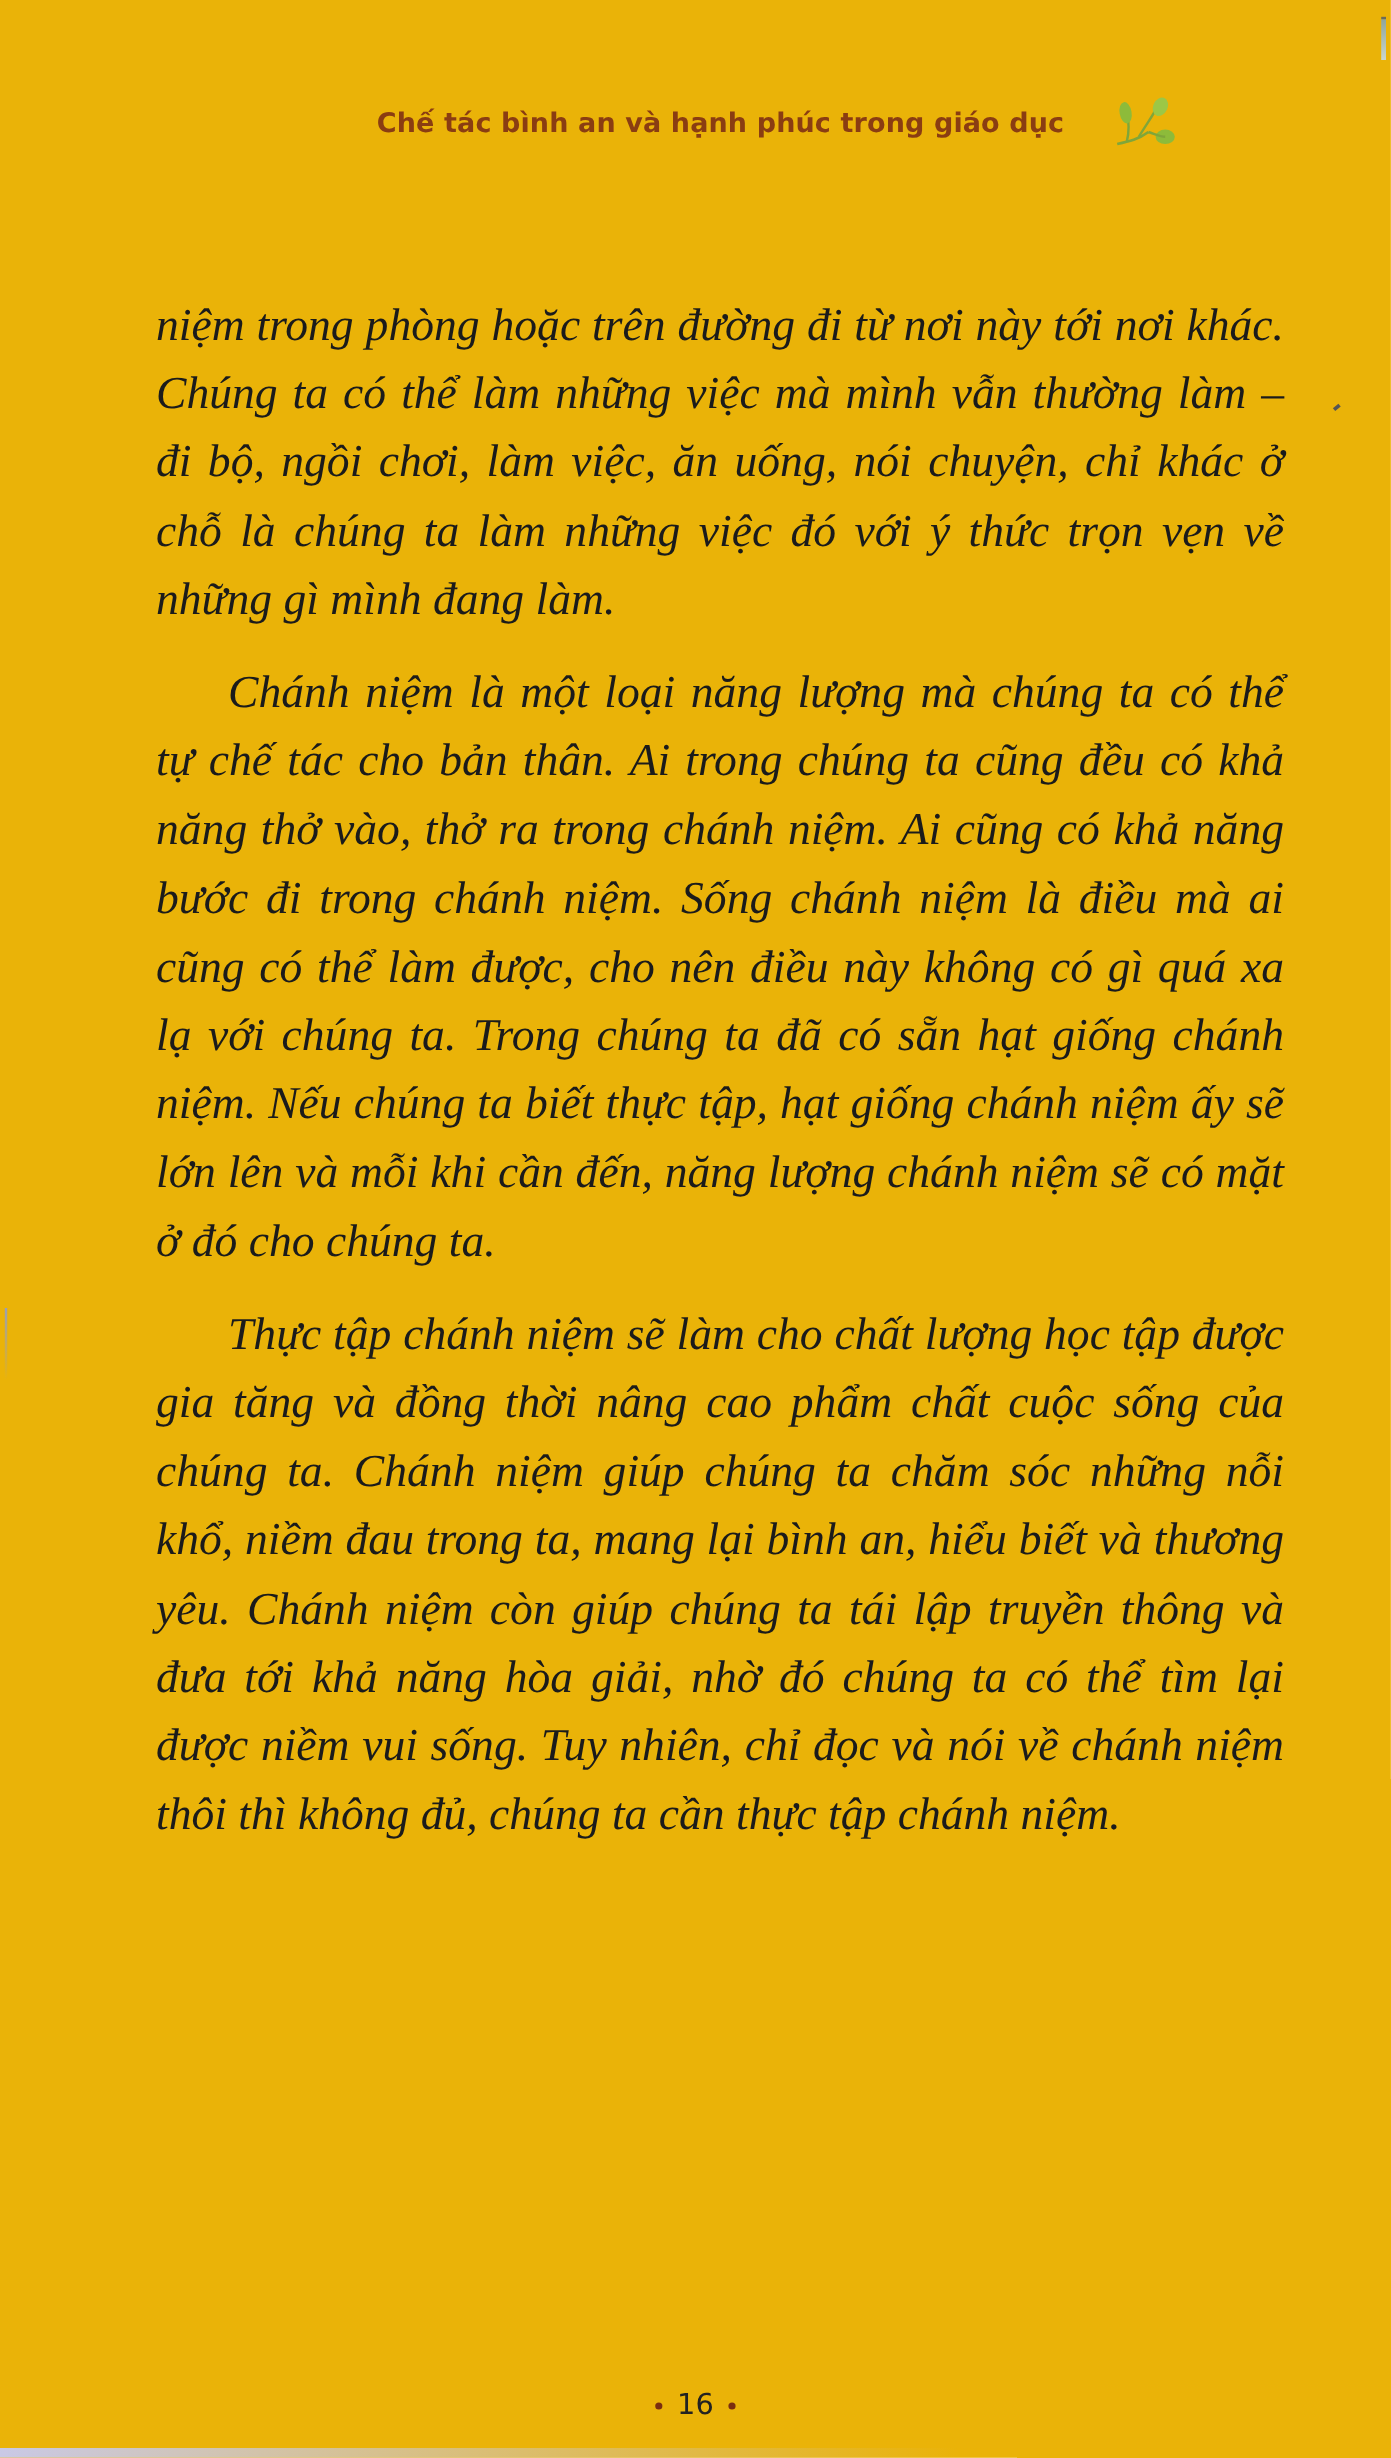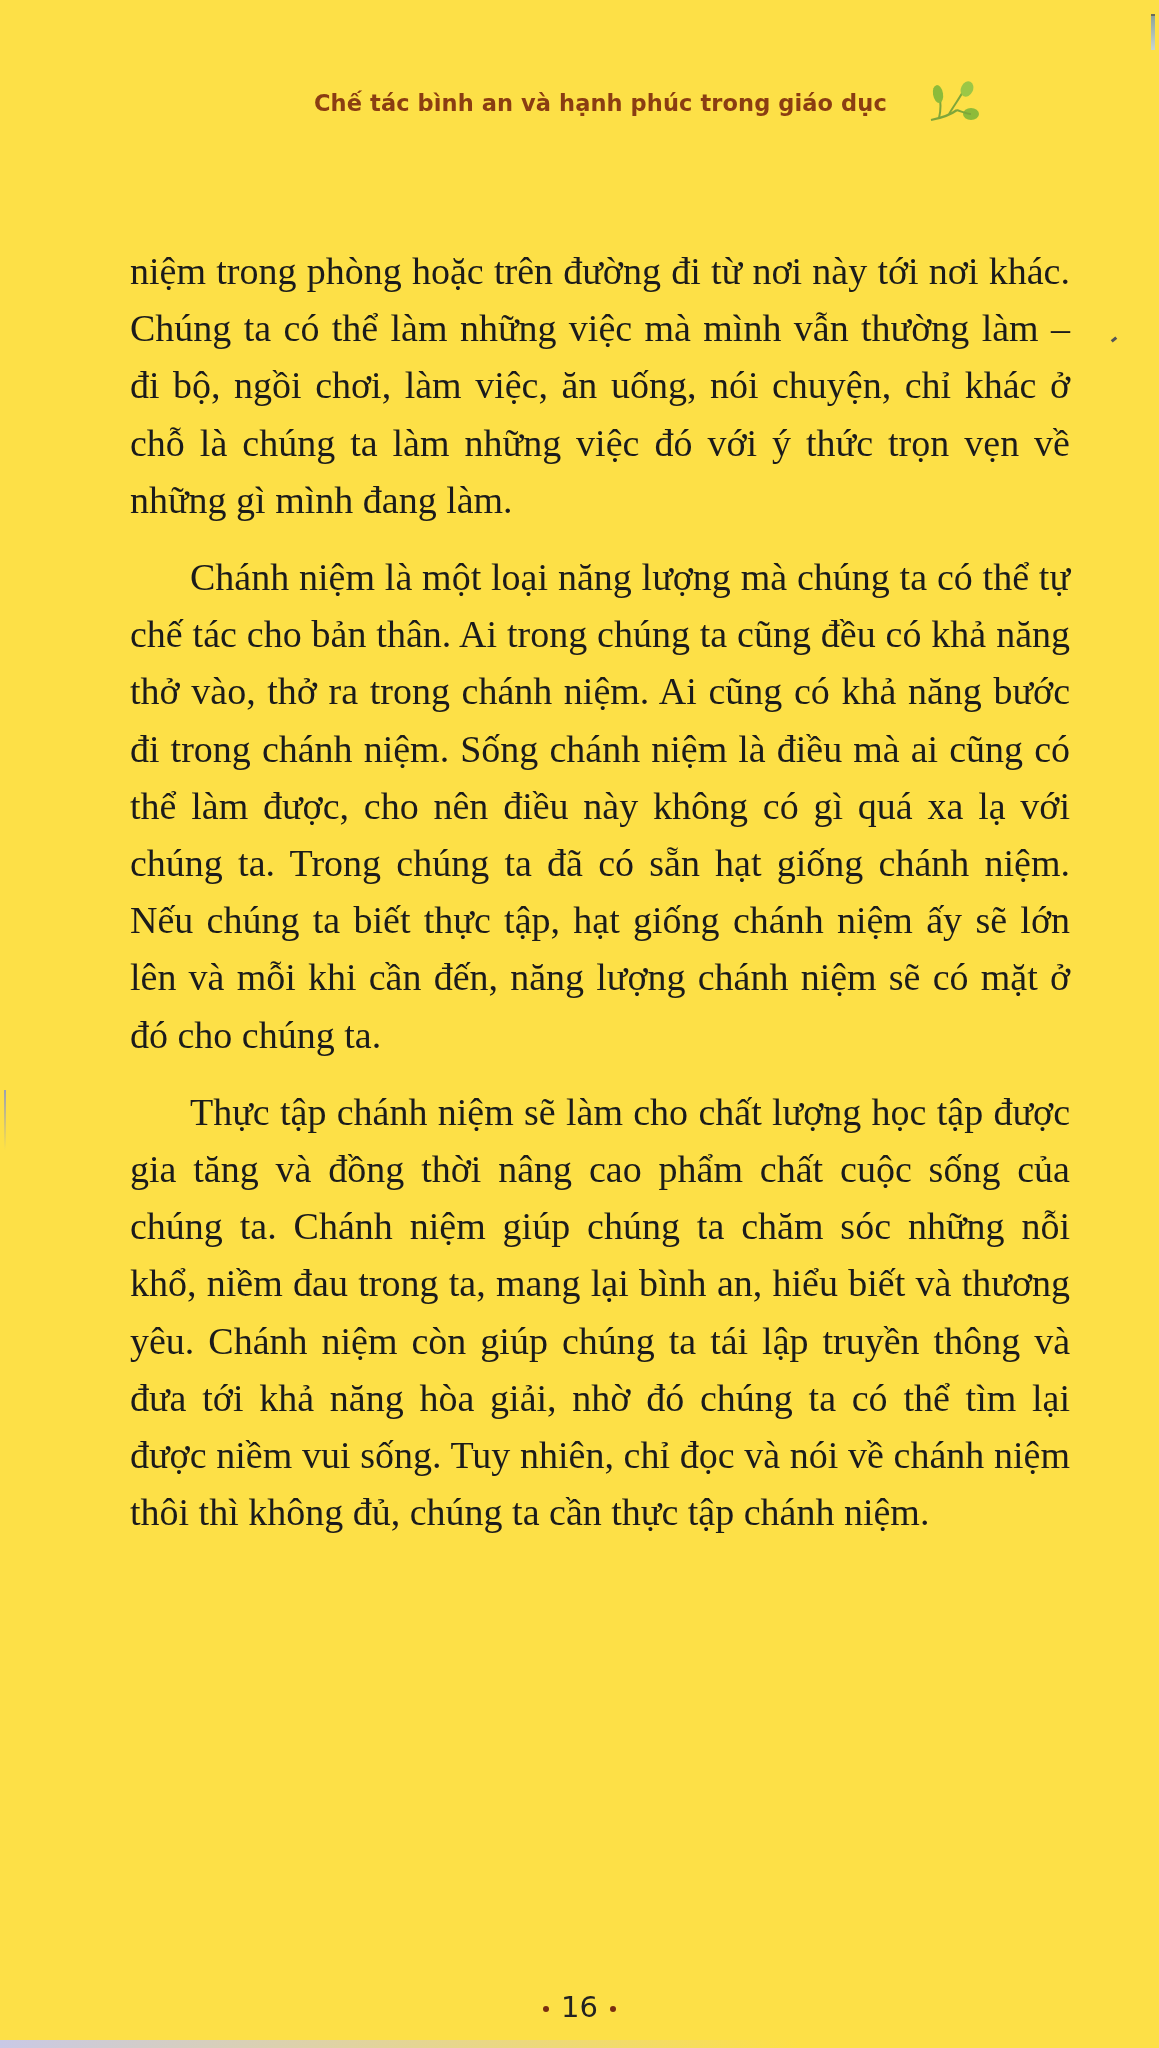--- a/index.html
+++ b/index.html
@@ -1,44 +1,44 @@
 <!DOCTYPE html>
 <html><head>
 <meta charset="utf-8">
 <style>
   html, body { margin: 0; padding: 0; }
   body {
     width: 1159px; height: 2048px; overflow: hidden;
     background: #ffffff; position: relative;
     font-family: "DejaVu Serif", "Liberation Serif", serif;
   }
-  .page { position: absolute; left: 0; top: 0; width: 1159px; height: 2048px; background: #fde047; }
+  .page { position: absolute; left: 0; top: 0; width: 1159px; height: 2048px; background: #eab308; }
   .running-header {
     position: absolute; left: 300px; top: 78px; width: 690px; height: 50px;
     display: flex; align-items: center; justify-content: flex-start;
   }
   .running-header .title {
     font-family: "DejaVu Sans", "Liberation Sans", sans-serif;
     font-weight: bold; font-size: 22.5px; color: #8a3d12; letter-spacing: 0.1px;
     margin-left: 14px;
   }
   .running-header .leaf { margin-left: 40px; width: 56px; height: 46px; }
   .body-text {
     position: absolute; left: 130px; top: 243px; width: 940px;
     font-family: "Liberation Serif", "DejaVu Serif", serif;
     font-size: 38px; line-height: 57.2px; color: #1b1b1b;
     text-align: justify;
   }
-  .body-text p { margin: 0 0 20px 0; text-indent: 0; }
+  .body-text p { margin: 0 0 20px 0; text-indent: 0; font-style: italic; }
   .body-text p.indent { text-indent: 60px; }
   .body-text p.cont { text-indent: 0; }
   .body-text p:last-child { margin-bottom: 0; }
   .page-number {
     position: absolute; left: 0; width: 1159px; top: 1990px; text-align: center;
-    font-family: "DejaVu Sans", "Liberation Sans", sans-serif; font-size: 29px; color: #222;
+    font-family: "DejaVu Sans", "Liberation Sans", sans-serif; font-size: 24px; color: #222;
   }
   .page-number .dot { display: inline-block; width: 6px; height: 6px; border-radius: 50%; background: #7a2e10; vertical-align: middle; margin: 0 12px; }
   .edge-mark-right { position: absolute; left: 1151px; top: 14px; width: 4px; height: 34px; background: linear-gradient(#8fa59a, #c9d6cf); border-top: 2px solid #6b6b5a; }
   .stray-mark { position: absolute; left: 1111px; top: 338px; width: 6px; height: 3px; background: #555; transform: rotate(-40deg); }
   .left-edge-line { position: absolute; left: 4px; top: 1090px; width: 2px; height: 60px; background: linear-gradient(#9aa0b5, rgba(200,205,220,0)); }
   .bottom-shadow { position: absolute; left: 0; top: 2040px; width: 800px; height: 8px; background: linear-gradient(90deg, #c9c9e6, rgba(230,230,245,0)); }
 </style>
 </head>
 <body>
 

